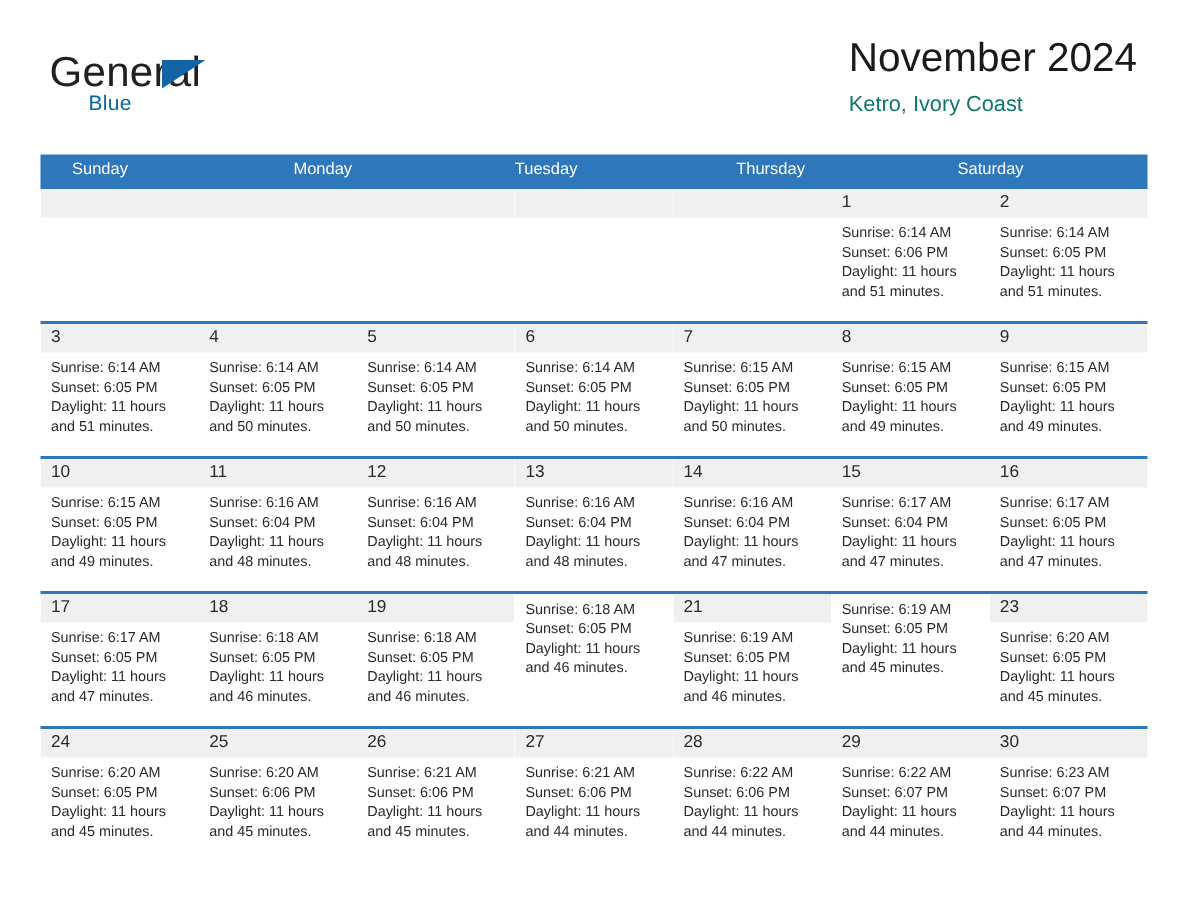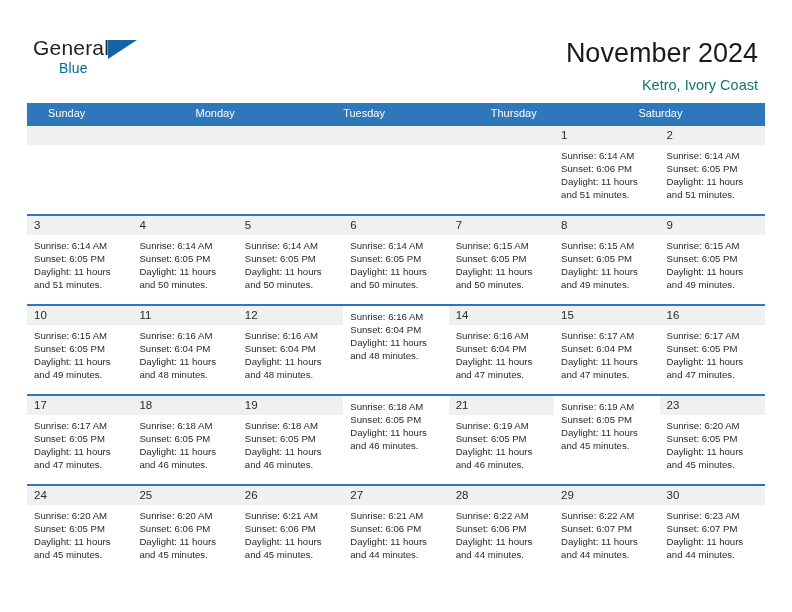--- a/index.html
+++ b/index.html
@@ -31,21 +31,21 @@
   .logo {
     position: absolute;
     left: 33px;
     top: 36px;
     width: 110px;
     height: 46px;
   }
   .logo-general {
     position: absolute;
     left: 0; top: 0;
-    font-size: 21px;
+    font-size: 28px;
     letter-spacing: .2px;
     color: #231f20;
     line-height: 24px;
     white-space: nowrap;
   }
   .logo-blue {
     position: absolute;
     left: 26px;
     top: 20px;
     font-size: 14px;
@@ -60,22 +60,21 @@
     top: 4px;
     width: 0;
     height: 0;
     border-left: 29px solid #1464a5;
     border-bottom: 19px solid transparent;
     border-top: 0 solid transparent;
   }
   .title-block {
     position: absolute;
     right: 34px;
-    top: 36px;
-    text-align: right;
+    top: 21px;
   }
   .cal-title {
     font-size: 27px;
     font-weight: normal;
     color: #1a1a1a;
     line-height: 34px;
     white-space: nowrap;
   }
   .cal-subtitle {
     margin-top: 6px;
@@ -325,20 +324,21 @@
       <div class="day">
           <div class="day-head">12</div>
           <div class="day-body">
             <div class="ln">Sunrise: 6:16 AM</div>
             <div class="ln">Sunset: 6:04 PM</div>
             <div class="ln">Daylight: 11 hours</div>
             <div class="ln">and 48 minutes.</div>
           </div>
         </div>
       <div class="day">
+          <div class="day-head">13</div>
           <div class="day-body">
             <div class="ln">Sunrise: 6:16 AM</div>
             <div class="ln">Sunset: 6:04 PM</div>
             <div class="ln">Daylight: 11 hours</div>
             <div class="ln">and 48 minutes.</div>
           </div>
         </div>
       <div class="day">
           <div class="day-head">14</div>
           <div class="day-body">

